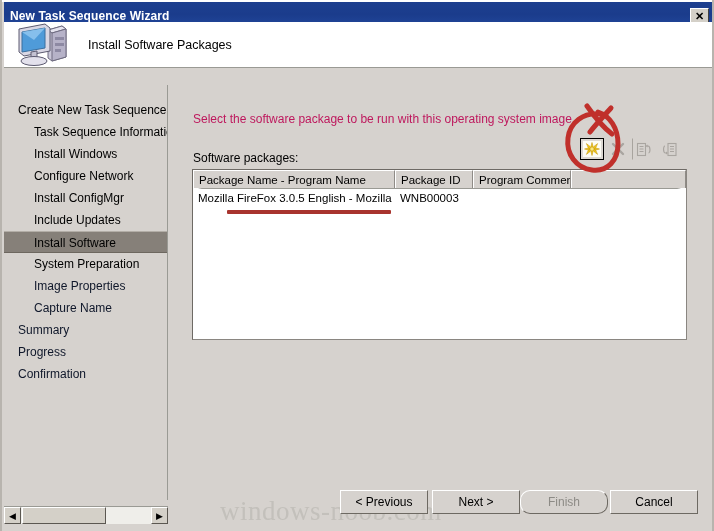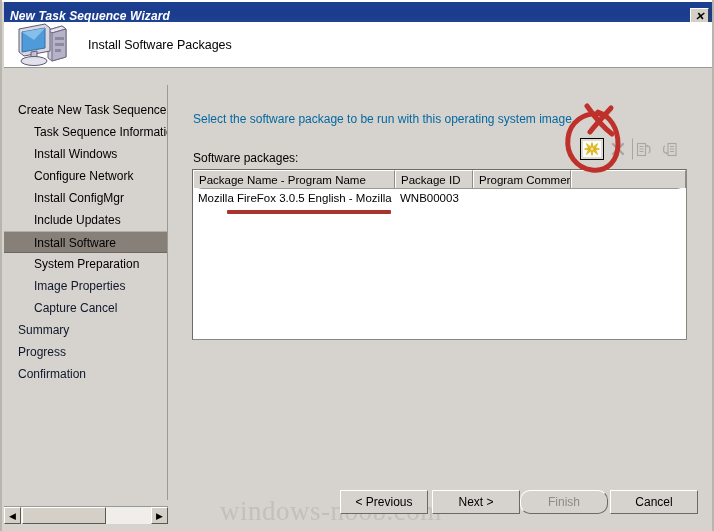--- a/index.html
+++ b/index.html
@@ -23,21 +23,20 @@
 
   
   .titlebar {
     position: absolute;
     left: 2px; top: 2px;
     width: 708px; height: 28px;
     background: linear-gradient(to bottom, #1d3f8f 0%, #1b3c8c 45%, #23499e 100%);
     display: flex;
     align-items: center;
     box-sizing: border-box;
-    font-style: italic;
   }
   .titlebar-text {
     color: #ffffff;
     font-size: 12px;
     font-weight: bold;
     padding-left: 6px;
     letter-spacing: .1px;
     white-space: nowrap;
   }
   .titlebar-spacer { flex: 1; }
@@ -151,21 +150,21 @@
     position: absolute;
     left: 167px; top: 85px;
     width: 543px; height: 415px;
     background: #d6d2ce;
     box-sizing: border-box;
   }
   .instruction {
     position: absolute;
     left: 24px; top: 27px;
     font-size: 12px;
-    color: #0369a1;
+    color: #be185d;
     white-space: nowrap;
   }
   .field-label {
     position: absolute;
     left: 24px; top: 66px;
     font-size: 12px;
     color: #000;
   }
 
   
@@ -337,21 +336,21 @@
   <div class="sidebar" id="sidebar">
       <div class="nav-item lvl0">Create New Task Sequence</div>
       <div class="nav-item lvl1">Task Sequence Information</div>
       <div class="nav-item lvl1">Install Windows</div>
       <div class="nav-item lvl1">Configure Network</div>
       <div class="nav-item lvl1">Install ConfigMgr</div>
       <div class="nav-item lvl1">Include Updates</div>
       <div class="nav-item lvl1 selected">Install Software</div>
       <div class="nav-item lvl1">System Preparation</div>
       <div class="nav-item lvl1 dim">Image Properties</div>
-      <div class="nav-item lvl1 dim">Capture Cancel</div>
+      <div class="nav-item lvl1 dim">Capture Name</div>
       <div class="nav-item lvl0 dim">Summary</div>
       <div class="nav-item lvl0 dim">Progress</div>
       <div class="nav-item lvl0 dim">Confirmation</div>
     </div>
 
   <div class="sb-hscroll">
     <div class="sb-arrow" style="font-size:9px;">◀</div>
     <div class="sb-thumb"></div>
     <div class="sb-track"></div>
     <div class="sb-arrow" style="font-size:9px;">▶</div>

